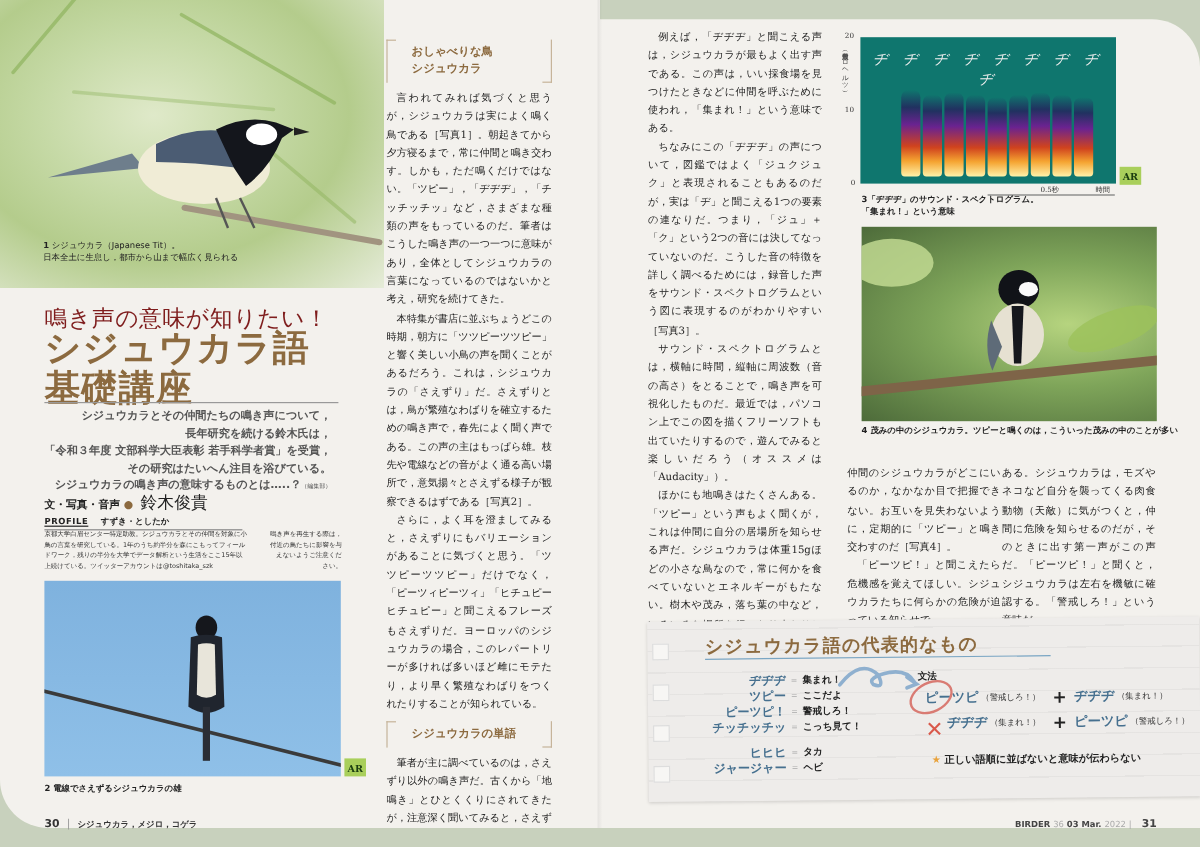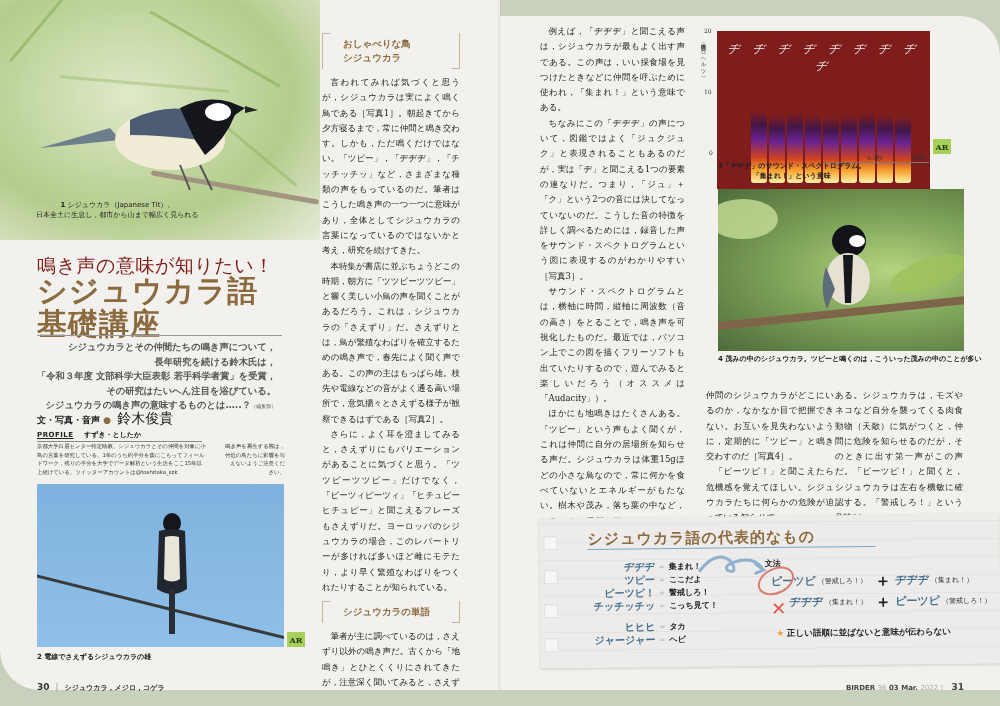--- a/index.html
+++ b/index.html
@@ -9,21 +9,21 @@
   .page-left { left: 0; width: 500px; border-radius: 0 0 0 40px; }
   .page-right { left: 500px; width: 500px; border-radius: 0 40px 0 0; top: 16px; height: 674px; }
   .gutter { position: absolute; left: 498px; top: 0; width: 4px; height: 690px; background: linear-gradient(90deg, rgba(0,0,0,0.06), rgba(0,0,0,0)); }
 
   
   .hero { position: absolute; left: 0; top: 0; width: 320px; height: 240px;
     background: radial-gradient(ellipse at 40% 40%, #dfe9c9 0%, #c5d9a5 35%, #b4cc8c 60%, #e6ecd9 100%); overflow: hidden; }
   .fern { position: absolute; height: 3px; background: #8fb35e; border-radius: 2px; opacity: .7; transform-origin: left center; }
   .branch { position: absolute; left: 150px; top: 185px; width: 170px; height: 5px; background: #a19480; transform: rotate(10deg); border-radius: 3px; }
   .bird1 { position: absolute; left: 40px; top: 80px; width: 220px; height: 120px; }
-  .caption { position: absolute; font-size: 7px; line-height: 10px; color: #222; text-align: center; }
+  .caption { position: absolute; font-size: 7px; line-height: 10px; color: #222; }
 
   .headline-pre { position: absolute; left: 37px; top: 253px; font-size: 19px; color: #7f1d1d; letter-spacing: .5px; }
   .headline-main { position: absolute; left: 37px; top: 274px; font-size: 30px; line-height: 33px; font-weight: bold; color: #8c6a3f; letter-spacing: 1px; }
   .headline-rule { position: absolute; left: 37px; top: 335px; width: 245px; height: 1px; background: #999; }
   .lead { position: absolute; left: 37px; top: 340px; font-size: 9.3px; line-height: 14.5px; font-weight: bold; color: #555; text-align: right; }
   .lead small { font-size: 5px; font-weight: normal; }
   .byline { position: absolute; left: 37px; top: 410px; font-size: 9px; font-weight: bold; }
   .byline .name { font-size: 14px; font-weight: normal; margin-left: 3px; }
   .profile-head { position: absolute; left: 37px; top: 430px; width: 165px; border-bottom: 1px solid #888; font-size: 7px; font-weight: bold; padding-bottom: 1px; }
   .profile-head .tag { text-decoration: underline; margin-right: 8px; letter-spacing: .5px; }
@@ -44,21 +44,21 @@
   
   .col { position: absolute; font-family: "DejaVu Serif", serif; font-size: 8.5px; line-height: 15.3px; color: #222; text-align: justify; }
   .col p { text-indent: 1em; }
   .boxhead { position: relative; border: 1px solid #c6b49a; border-top: none; border-bottom: none; padding: 4px 20px; margin-bottom: 6px; font-family: "DejaVu Sans", sans-serif; font-weight: bold; color: #8c6a3f; font-size: 9.5px; line-height: 14px; }
   .boxhead::before, .boxhead::after { content: ""; position: absolute; left: -1px; right: -1px; height: 0; }
   .boxhead::before { top: 0; border-top: 1px solid #c6b49a; width: 8px; }
   .boxhead::after { bottom: 0; border-bottom: 1px solid #c6b49a; width: 8px; left: auto; right: -1px; }
 
   
   .spec-wrap { position: absolute; left: 700px; top: 28px; width: 250px; height: 140px; }
-  .spec { position: absolute; left: 17px; top: 3px; width: 213px; height: 158px; background: #7f1d1d; overflow: hidden; }
+  .spec { position: absolute; left: 17px; top: 3px; width: 213px; height: 122px; background: #0f766e; overflow: hidden; }
   .spec-burst { position: absolute; bottom: 6px; width: 16px; border-radius: 6px 6px 3px 3px;
     background: linear-gradient(0deg, #fff1a8 0%, #f5a431 18%, #d0431e 35%, #6a2390 60%, rgba(40,20,90,0.7) 80%, rgba(0,0,0,0) 100%); }
   .spec-label { position: absolute; top: 10px; left: 0; width: 213px; text-align: center; color: #eee; font-size: 12px; letter-spacing: 4.5px; font-style: italic; }
   .tick { position: absolute; font-size: 6px; color: #333; font-family: "DejaVu Serif", serif; }
   .yaxis-label { position: absolute; left: 701px; top: 40px; writing-mode: vertical-rl; font-size: 5.5px; color: #444; }
 
   .photo4 { position: absolute; left: 718px; top: 189px; width: 246px; height: 162px; background: radial-gradient(ellipse at 70% 50%, #b6d47f 0%, #7fa55a 45%, #4d6b3a 100%); overflow: hidden; }
   .leaf { position: absolute; border-radius: 50%; background: #9cc25a; opacity: .8; }
 
   

